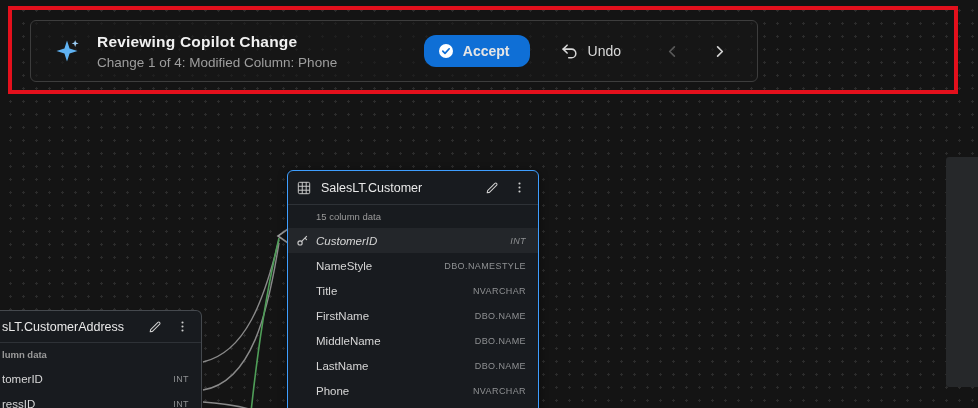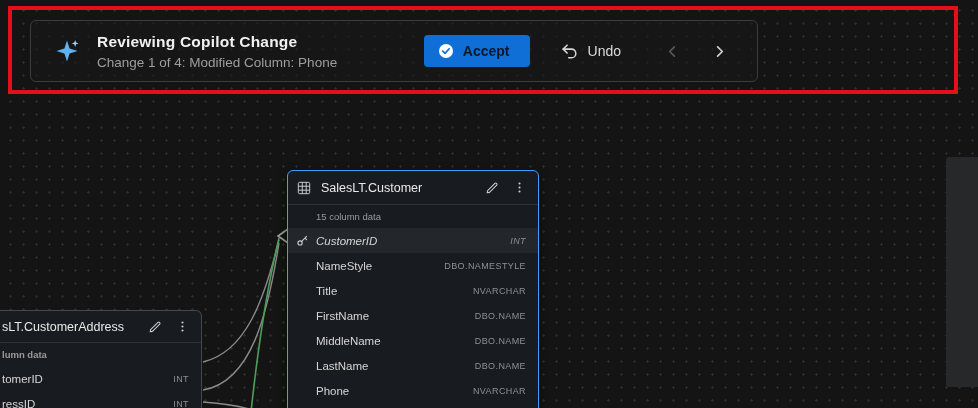--- a/index.html
+++ b/index.html
@@ -30,22 +30,22 @@
     border:1px solid #3d3d3d; border-radius:6px;
     display:flex; align-items:center;
     padding:0 28px 0 22px;
   }
   .spark { width:28px; height:28px; margin-right:16px; flex:0 0 auto; }
   .banner-text { display:flex; flex-direction:column; }
   .banner-title { font-size:15.5px; font-weight:bold; color:#f1f1f1; letter-spacing:.2px; }
   .banner-sub   { font-size:13.5px; color:#9e9e9e; margin-top:4px; }
   .accept-btn {
     margin-left:auto; display:flex; align-items:center; gap:9px;
-    background:#0f6fd6; border:none; border-radius:4px;
-    color:#0f172a; font-size:14px; font-weight:bold;
+    background:#0f6fd6; border:none; border-radius:12px;
+    color:#e5e5e5; font-size:14px; font-weight:bold;
     padding:8px 20px 8px 14px; font-family:inherit; cursor:pointer;
   }
   .undo-btn {
     display:flex; align-items:center; gap:9px;
     background:transparent; border:none; color:#dadada;
     font-size:14px; margin-left:30px; font-family:inherit; cursor:pointer;
   }
   .nav-chevrons { display:flex; align-items:center; gap:28px; margin-left:42px; }
   .chev { background:transparent; border:none; cursor:pointer; display:flex; padding:2px; }
   .chev.prev { color:#585858; }

